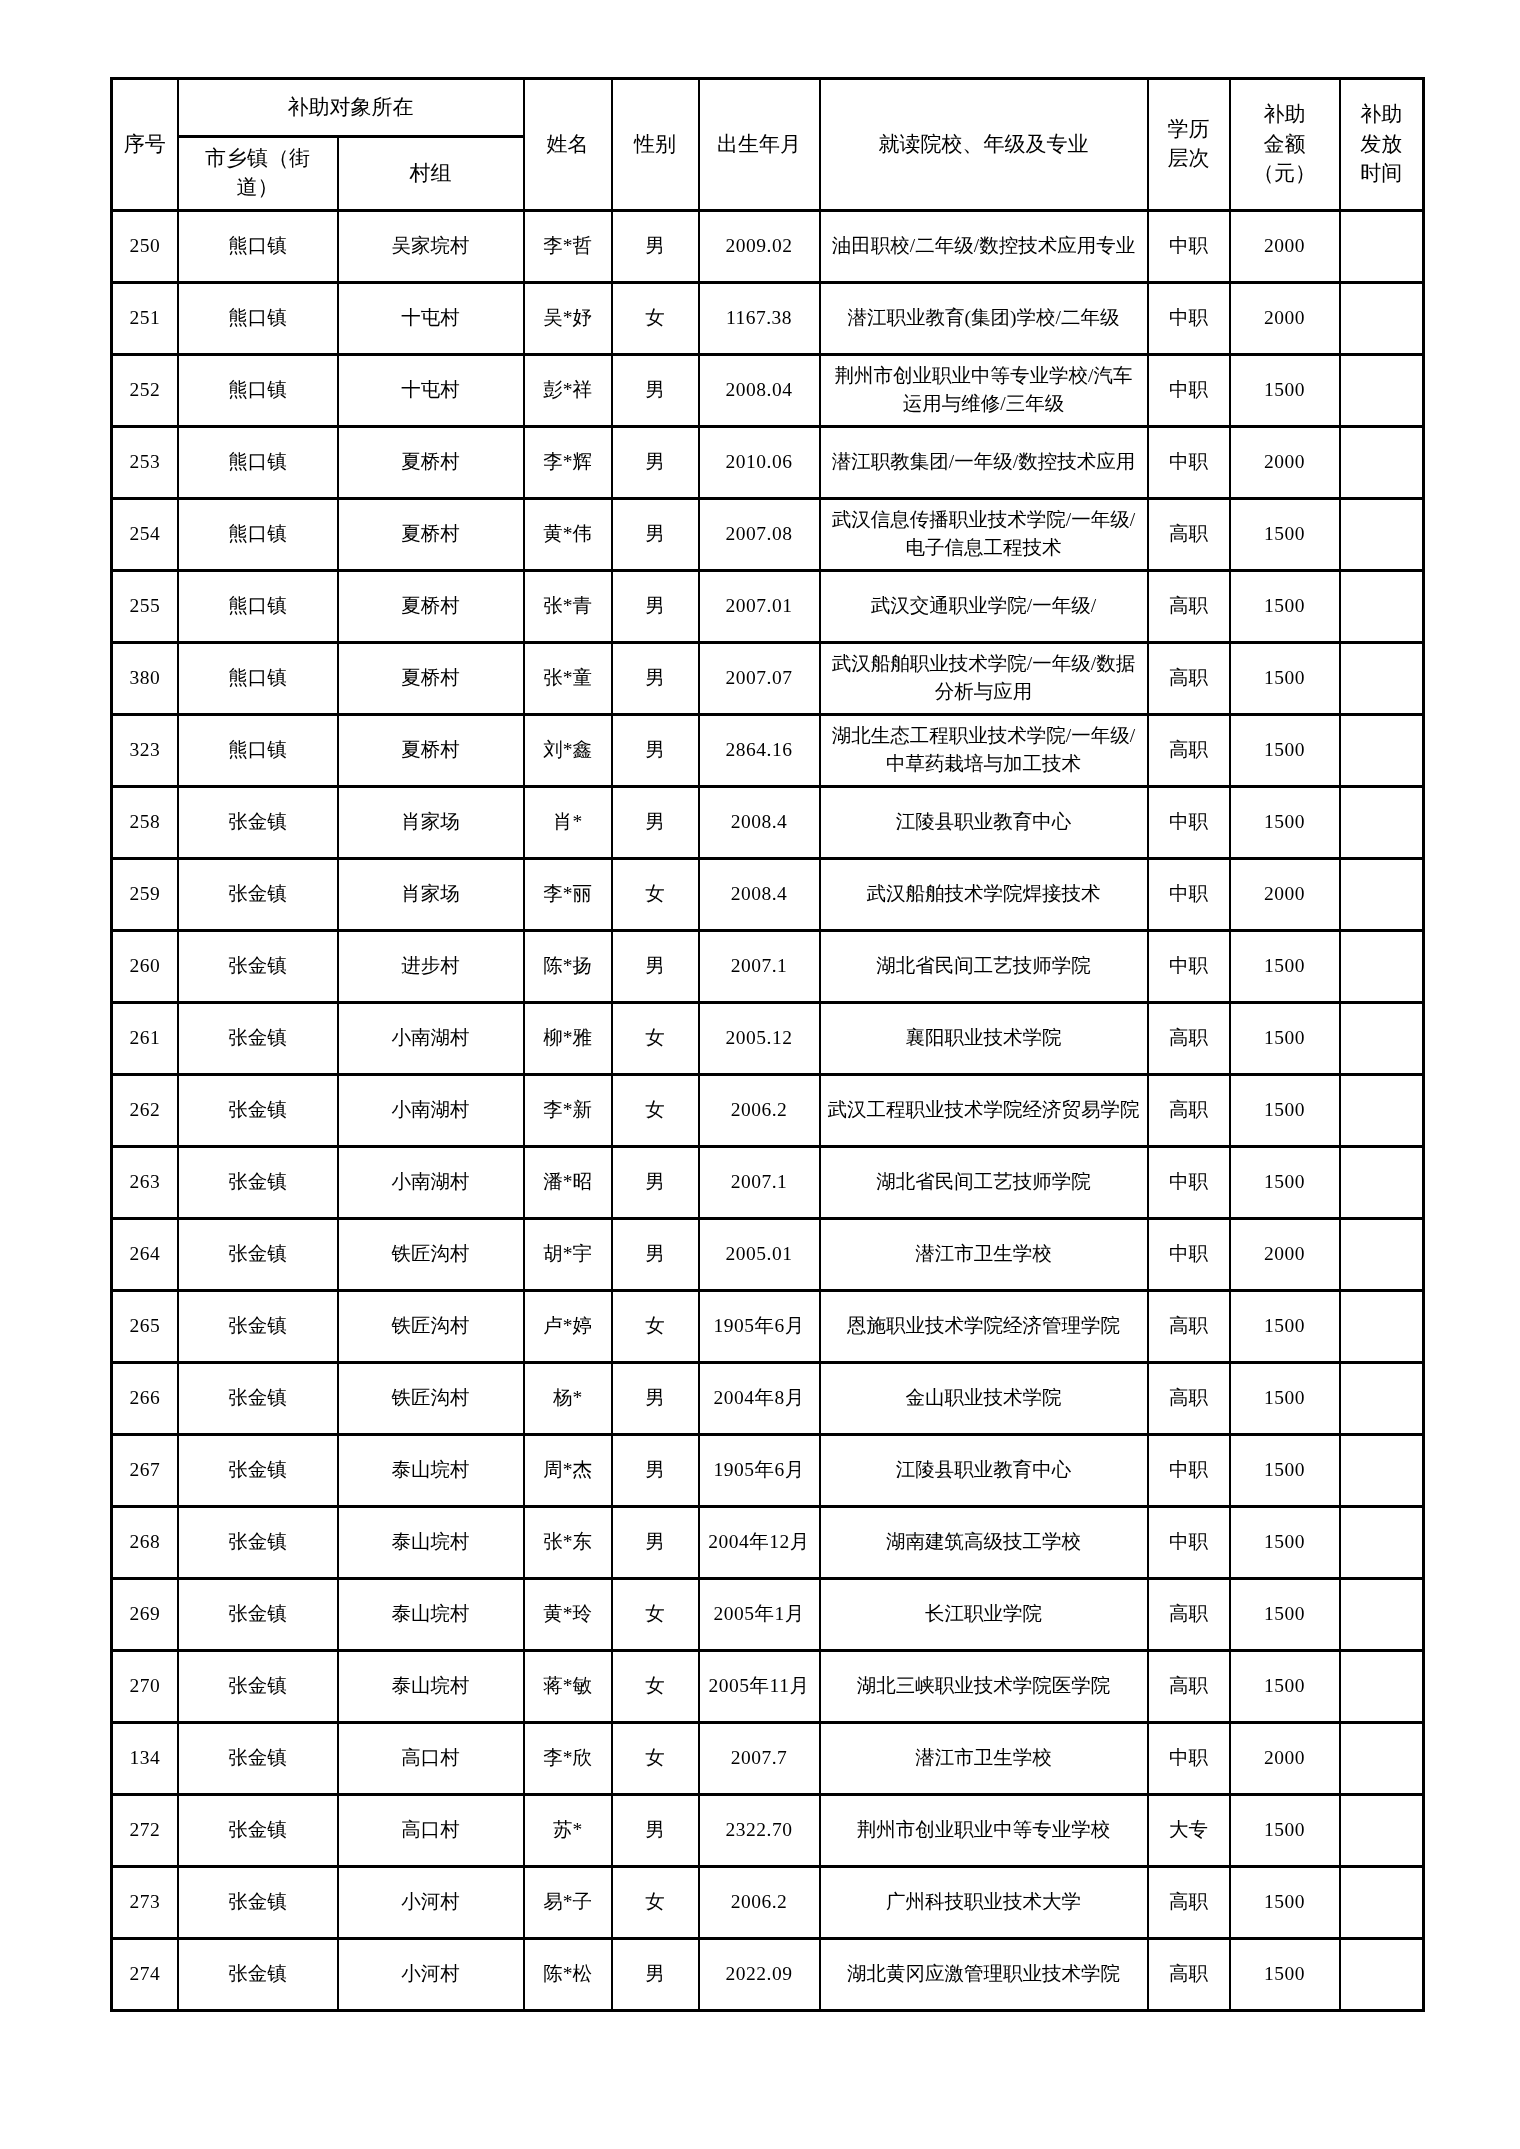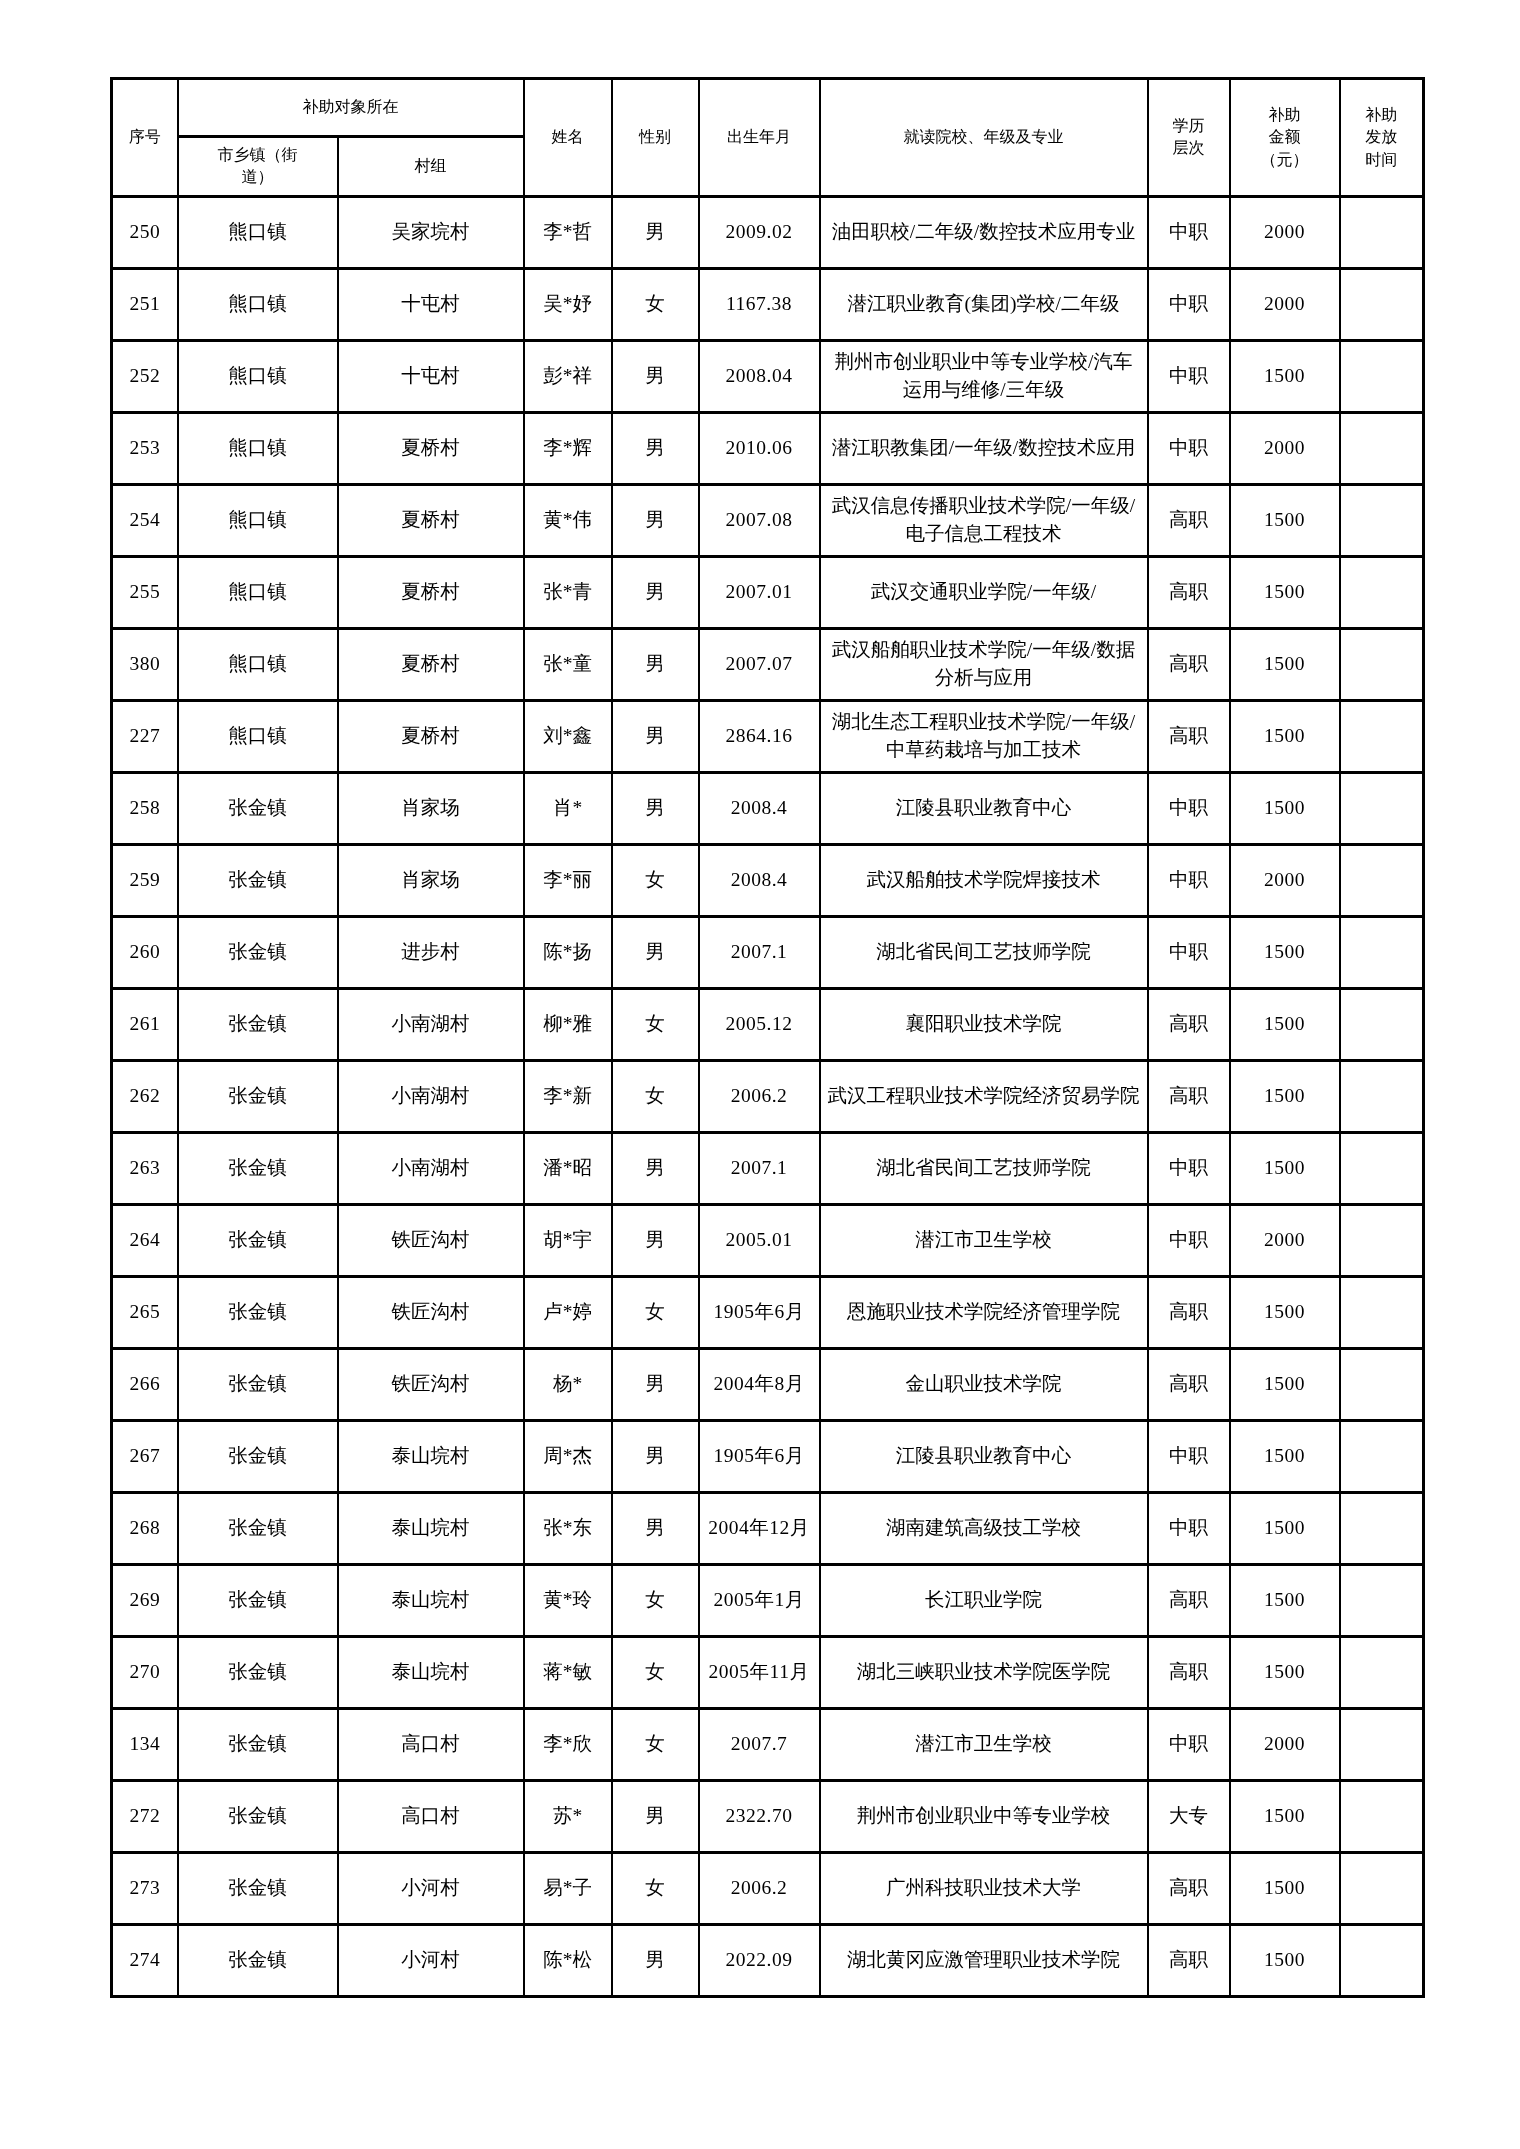--- a/index.html
+++ b/index.html
@@ -30,21 +30,21 @@
     border: 2px solid #000000;
     border-top-width: 3px;
     border-bottom-width: 3px;
     text-align: center;
     vertical-align: middle;
     font-weight: normal;
     padding: 6px 5px;
     overflow: hidden;
   }
   thead th {
-    font-size: 16px;
+    font-size: 21px;
     line-height: 1.4;
     white-space: pre-line;
   }
   thead tr.h1 { height: 58px; }
   thead tr.h2 { height: 58px; }
   tbody td {
     font-size: 19.5px;
     line-height: 1.45;
   }
   tbody tr { height: 72px; }
@@ -169,21 +169,21 @@
       <td>夏桥村</td>
       <td>张*童</td>
       <td>男</td>
       <td class="num">2007.07</td>
       <td>武汉船舶职业技术学院/一年级/数据分析与应用</td>
       <td>高职</td>
       <td class="num">1500</td>
       <td></td>
     </tr>
         <tr>
-      <td class="num">227</td>
+      <td class="num">323</td>
       <td>熊口镇</td>
       <td>夏桥村</td>
       <td>刘*鑫</td>
       <td>男</td>
       <td class="num">2864.16</td>
       <td>湖北生态工程职业技术学院/一年级/中草药栽培与加工技术</td>
       <td>高职</td>
       <td class="num">1500</td>
       <td></td>
     </tr>

